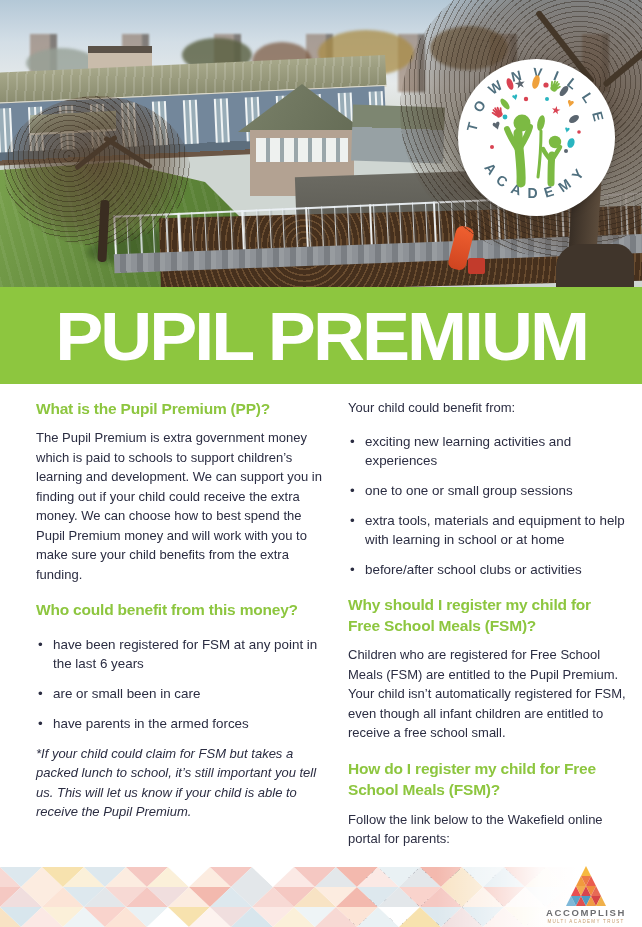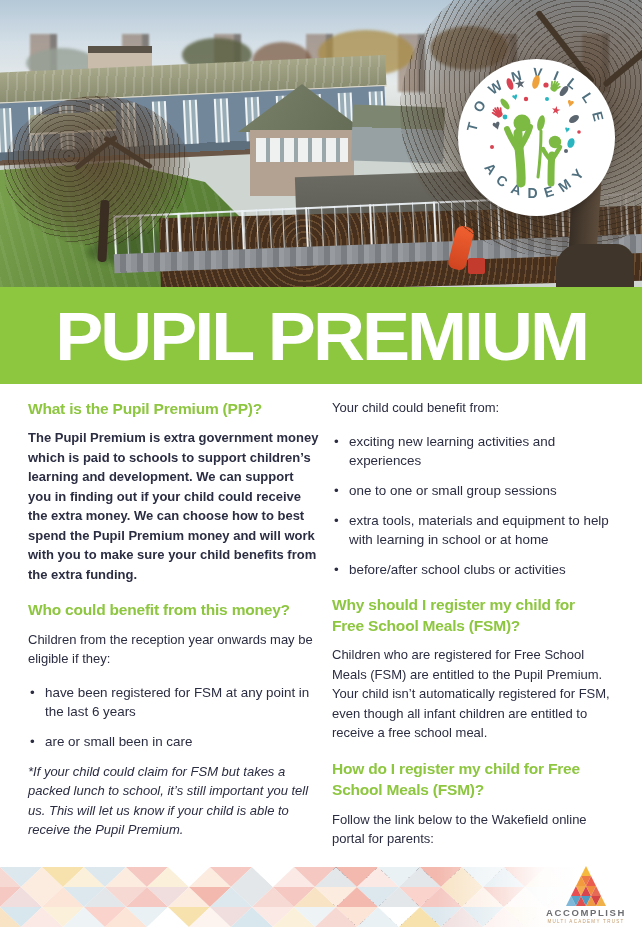--- a/index.html
+++ b/index.html
@@ -75,28 +75,28 @@
   .arc-text-b{font-size:14px;font-weight:bold;letter-spacing:8px;fill:var(--logo_text,#50707f);}
   .glyph{font-family:"DejaVu Sans",sans-serif;}
 
   
   .banner{position:absolute;left:0;top:287px;width:642px;height:97px;background:var(--green,#8dc63f);
           display:flex;align-items:center;justify-content:center;}
   .banner span{color:#fff;font-weight:bold;font-size:72px;letter-spacing:-3px;white-space:nowrap;
           font-family:"Liberation Sans","DejaVu Sans",sans-serif;transform:scaleY(.96);}
 
   
-  .content{position:absolute;left:0;top:384px;width:554px;height:478px;display:flex;
-           padding:14px 24px 0 28px;gap:12px;}
+  .content{position:absolute;left:8px;top:384px;width:554px;height:478px;display:flex;
+           padding:14px 24px 0 28px;gap:20px;}
   .col-l{width:292px;flex:none;}
   .col-r{width:278px;flex:none;}
   h2{font-size:15.5px;line-height:1.38;color:var(--green,#8dc63f);margin:15px 0 9px;letter-spacing:-.2px;}
   h2.first{margin-top:0;}
   .content p{font-size:13px;line-height:1.5;margin:0 0 12px;}
-  .bold{font-weight:bold;}
+  .bold{font-weight:normal;}
   .note{font-style:italic;font-size:13.2px;margin-top:14px;}
   ul{list-style:none;margin:14px 0 4px;padding:0;}
   li{position:relative;padding-left:17px;margin-bottom:11px;font-weight:normal;font-size:13.4px;line-height:1.42;}
   li::before{content:"\2022";position:absolute;left:2px;top:0;}
   .portal-link{display:inline-block;font-weight:bold;font-size:13.5px;color:var(--text,#2b2d42);
                text-decoration:underline;margin:3px 0 13px;cursor:pointer;}
 
   
   .footer{position:absolute;left:0;bottom:0;width:642px;height:60px;}
   #tri-svg{position:absolute;left:0;top:0;width:642px;height:60px;display:block;}
@@ -207,39 +207,39 @@
   <div class="banner">
     <span>PUPIL PREMIUM</span>
   </div>
 
   <div class="content">
     <div class="col-l">
       <h2 class="first">What is the Pupil Premium (PP)?</h2>
       <p class="bold">The Pupil Premium is extra government money which is paid to schools to support children’s learning and development. We can support you in finding out if your child could receive the extra money. We can choose how to best spend the Pupil Premium money and will work with you to make sure your child benefits from the extra funding.</p>
 
       <h2>Who could benefit from this money?</h2>
-      <p>Children from the reception year onwards may be eligible if they:</p>
       <ul>
         <li>have been registered for FSM at any point in the last 6 years</li>
         <li>are or small been in care</li>
+        <li>have parents in the armed forces</li>
       </ul>
       <p class="note">*If your child could claim for FSM but takes a packed lunch to school, it’s still important you tell us. This will let us know if your child is able to receive the Pupil Premium.</p>
     </div>
 
     <div class="col-r">
       <p>Your child could benefit from:</p>
       <ul>
         <li>exciting new learning activities and experiences</li>
         <li>one to one or small group sessions</li>
         <li>extra tools, materials and equipment to help with learning in school or at home</li>
         <li>before/after school clubs or activities</li>
       </ul>
 
       <h2>Why should I register my child for Free School Meals (FSM)?</h2>
-      <p>Children who are registered for Free School Meals (FSM) are entitled to the Pupil Premium. Your child isn’t automatically registered for FSM, even though all infant children are entitled to receive a free school meal.</p>
+      <p>Children who are registered for Free School Meals (FSM) are entitled to the Pupil Premium. Your child isn’t automatically registered for FSM, even though all infant children are entitled to receive a free school small.</p>
 
       <h2>How do I register my child for Free School Meals (FSM)?</h2>
       <p>Follow the link below to the Wakefield online portal for parents:</p>
       <a class="portal-link">Portal Home (wakefield.gov.uk)</a>
       <p>If you need any support with this, please don’t hesitate to ask the school office or Mrs Burden on the gate.</p>
     </div>
   </div>
 
   <div class="footer">
     <svg id="tri-svg" viewBox="0 0 642 60" preserveAspectRatio="none">

